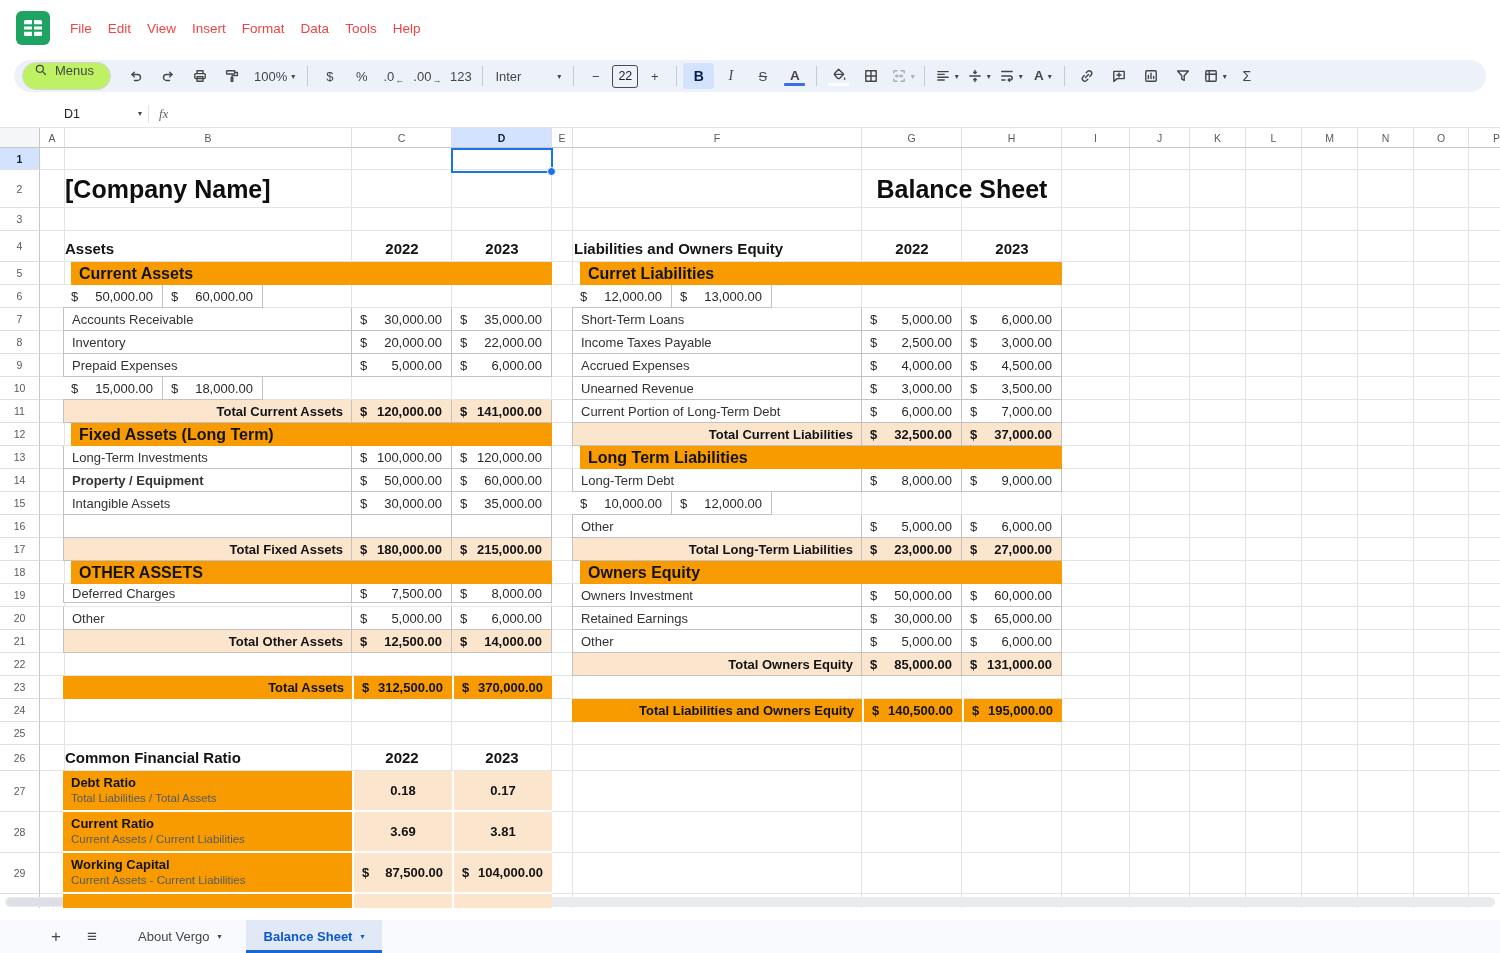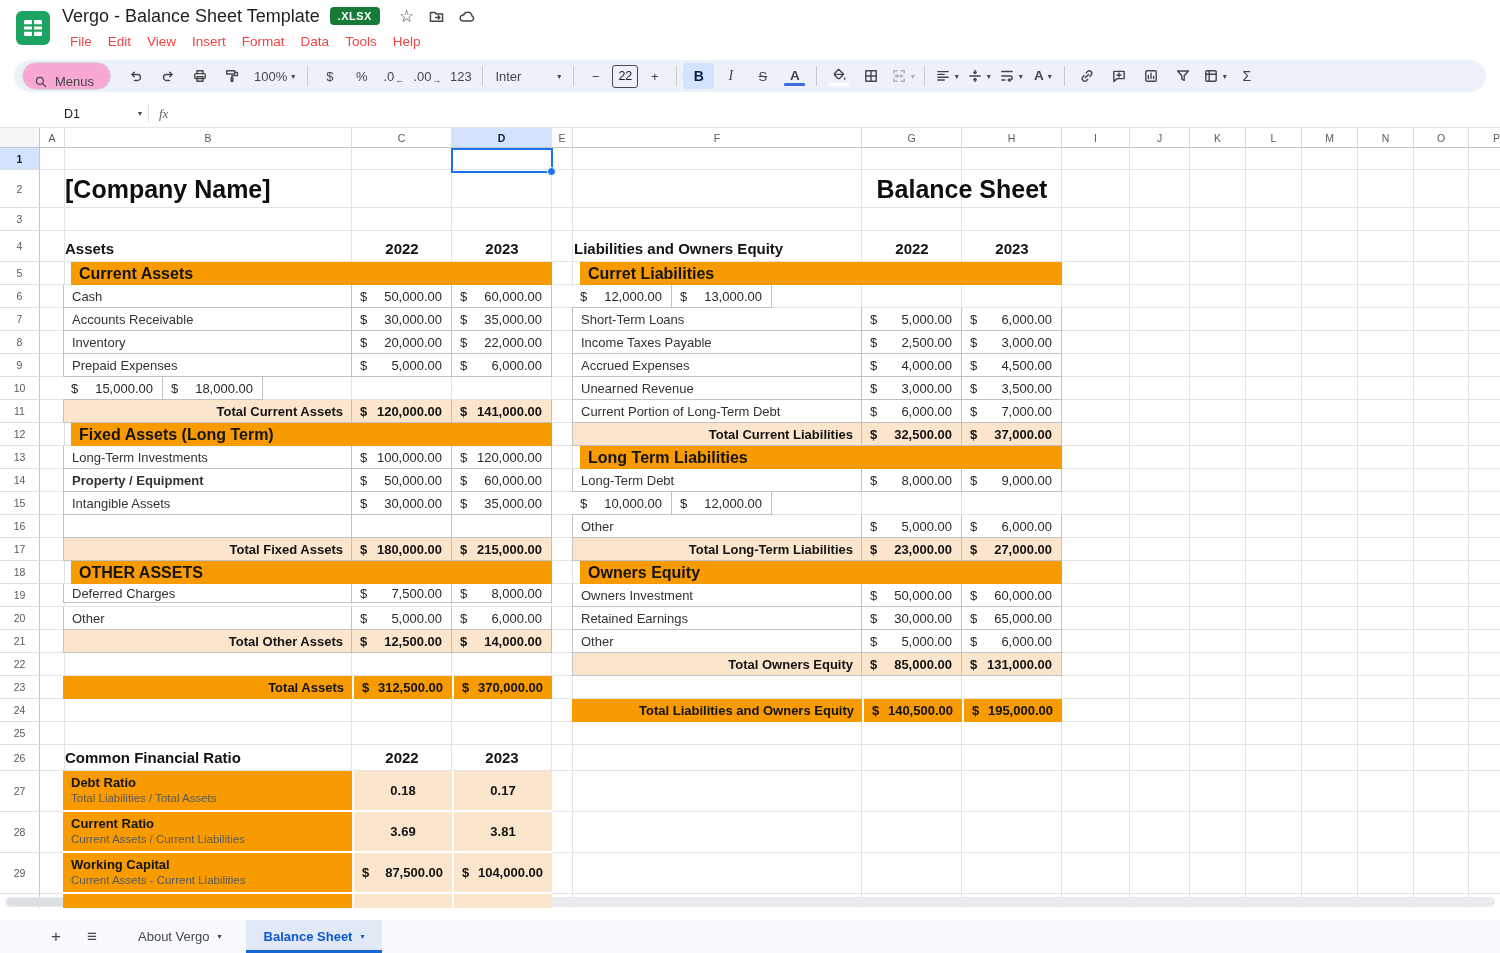--- a/index.html
+++ b/index.html
@@ -17,21 +17,21 @@
     padding:3px 8px;border-radius:4px;margin-right:14px;}
   .tb-ic{width:26px;height:26px;display:flex;align-items:center;justify-content:center;color:#444746;margin-right:4px;}
   .tb-ic svg{width:17px;height:17px;}
   .star-glyph{font-size:17px;line-height:1;color:#444746;}
   .menubar{display:flex;height:24px;align-items:center;}
   .menu-item{font-size:13.5px;color:#ef4444;padding:2px 8px;border-radius:4px;cursor:pointer;}
   
   .toolbar-strip{position:absolute;top:56px;left:0;right:0;height:44px;background:#fff;}
   .toolbar{position:absolute;left:14px;right:14px;top:4px;height:32px;background:#EDF2FA;border-radius:16px;
     display:flex;align-items:center;padding:0 8px;gap:1px;}
-  .menus-pill{background:#f9a8d4;border:1px solid #D3D7DC;border-radius:14px;height:26px;display:flex;align-items:flex-end;
+  .menus-pill{background:#bef264;border:1px solid #D3D7DC;border-radius:14px;height:26px;display:flex;align-items:flex-start;
     gap:7px;padding:0 16px 0 11px;font-size:13px;color:#444746;margin-right:8px;}
   .tbtn{min-width:25px;height:26px;padding:0 3px;display:flex;align-items:center;justify-content:center;
     font-size:13px;color:#444746;border-radius:4px;position:relative;cursor:pointer;}
   .tbtn svg{width:16px;height:16px;}
   .tbtn.active{background:#D3E3FD;color:#041E49;}
   .tbtn.disabled{opacity:.38;}
   .tdiv{width:1px;height:20px;background:#C6CAD1;margin:0 5px;flex:0 0 auto;}
   .dd{font-size:8px;color:#444746;margin-left:4px;}
   .zoom-btn,.font-btn{padding:0 6px;gap:0;}
   .font-btn{width:66px;justify-content:space-between;}
@@ -118,38 +118,20 @@
 
 <header class="topbar">
   <div class="logo">
     <svg viewBox="0 0 34 34">
         <rect x="0" y="0" width="34" height="34" rx="6" fill="#1EA362"></rect>
       <rect x="8" y="9" width="18" height="16" rx="1.5" fill="#fff"></rect>
       <path d="M8 14.3h18M8 19.6h18M17 9v16" stroke="#1EA362" stroke-width="2.2"></path>
       </svg>
   </div>
   <div class="title-block">
-    <div class="title-row">
-      <span class="doc-title">Vergo - Balance Sheet Template</span>
-      <span class="xlsx-badge">.XLSX</span>
-      <span class="tb-ic">
-          <span class="star-glyph">☆</span>
-        </span>
-      <span class="tb-ic">
-        <svg class="ic" viewBox="0 0 16 16">
-            <path d="M2.3 4.2h4.2l1.2 1.5h6v6.8H2.3z"></path>
-            <path d="M7.2 8.9h4M9.7 7.4L11.2 8.9l-1.5 1.5"></path>
-          </svg>
-      </span>
-      <span class="tb-ic">
-        <svg class="ic" viewBox="0 0 16 16">
-            <path d="M4.8 12.3a2.9 2.9 0 1 1 .5-5.77A4.1 4.1 0 0 1 13.2 7.6a2.45 2.45 0 0 1-.9 4.7z"></path>
-          </svg>
-      </span>
-    </div>
     <nav class="menubar">
       <span class="menu-item">File</span>
       <span class="menu-item">Edit</span>
       <span class="menu-item">View</span>
       <span class="menu-item">Insert</span>
       <span class="menu-item">Format</span>
       <span class="menu-item">Data</span>
       <span class="menu-item">Tools</span>
       <span class="menu-item">Help</span>
     </nav>
@@ -430,21 +412,20 @@
     <div class="abs bs-title" style="left: 822px; top: 22px; width: 200px; height: 38px;">Balance Sheet</div>
     <div class="abs t-hdr" style="left: 23px; top: 83px; width: 489px; height: 31px; z-index: 3;">
       <div class="hl">Assets</div>
       <div class="hy" style="width: 100px;">2022</div>
       <div class="hy" style="width: 100px;">2023</div>
     </div>
     <div class="trow band" style="left: 23px; top: 114px; width: 489px; height: 23px;">
       <div class="band" style="width: 100%; background: var(--orange);">Current Assets</div>
     </div>
     <div class="trow item" style="left: 23px; top: 137px; width: 489px; height: 23px;">
-      <div class="cell b-grey b-left lab" style="width: 289px;">Cash</div>
       <div class="cell money b-grey" style="width: 100px;">
         <span class="cur">$</span>
         <span class="val">50,000.00</span>
       </div>
       <div class="cell money b-grey" style="width: 100px;">
         <span class="cur">$</span>
         <span class="val">60,000.00</span>
       </div>
     </div>
     <div class="trow item" style="left: 23px; top: 160px; width: 489px; height: 23px;">

